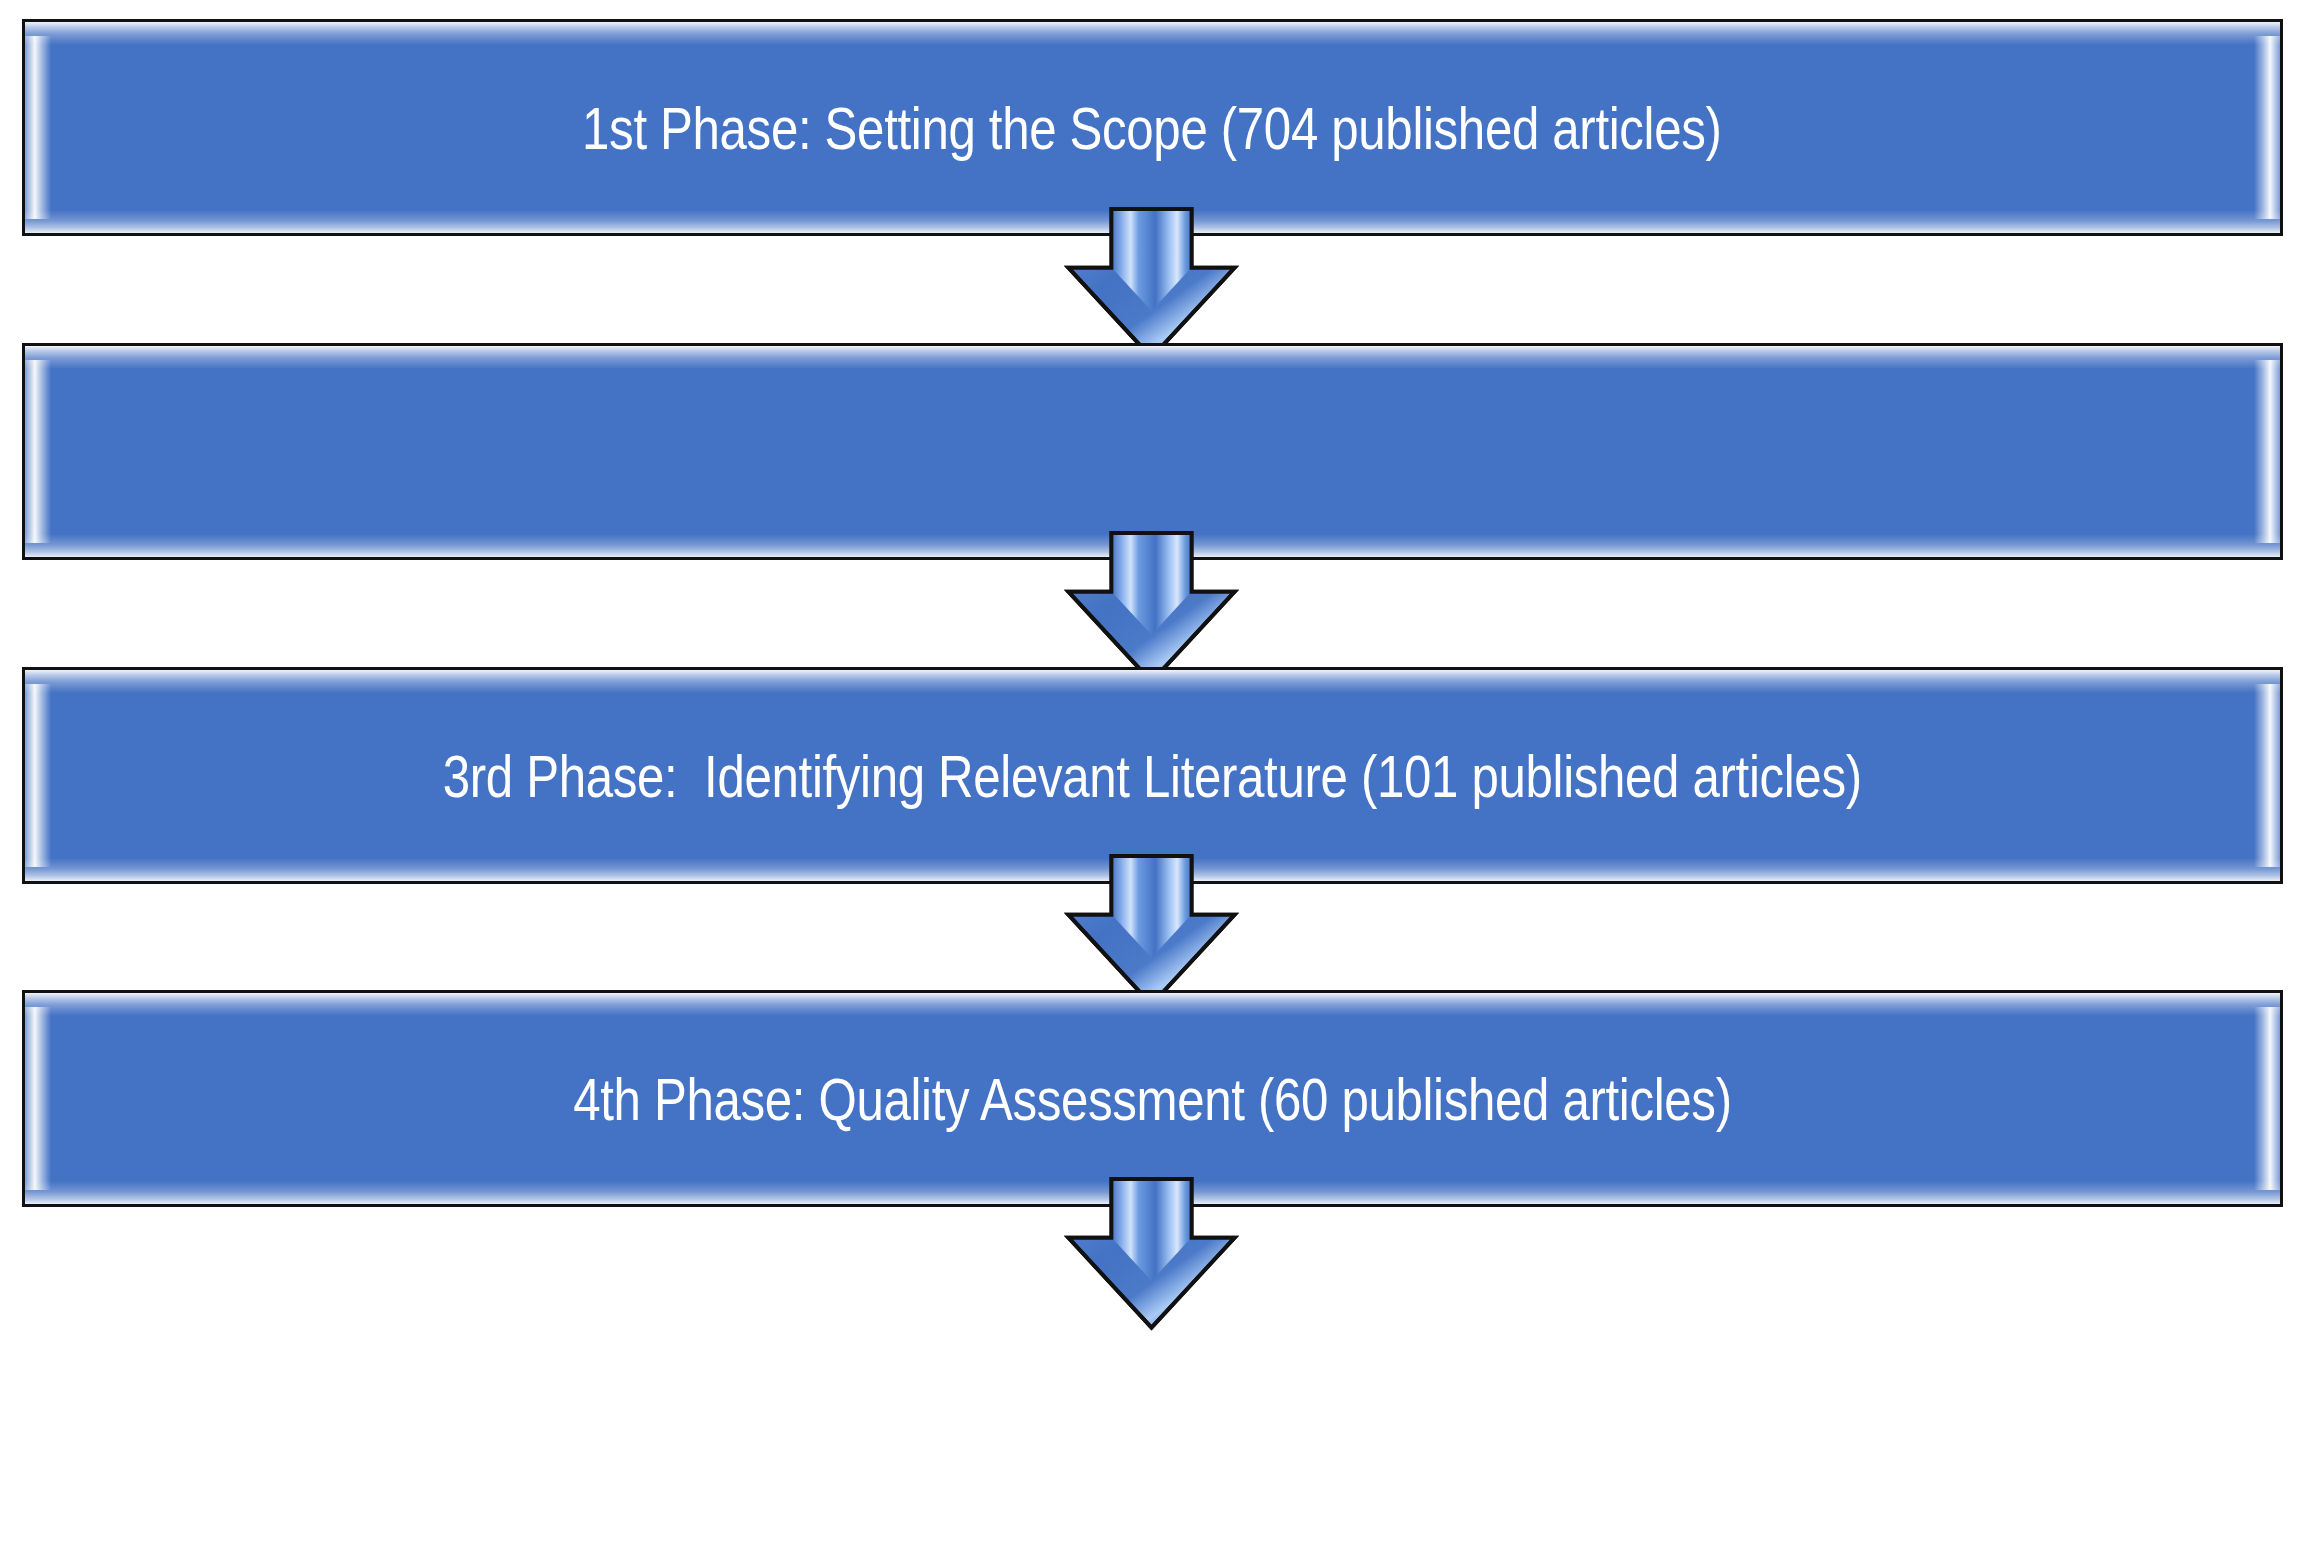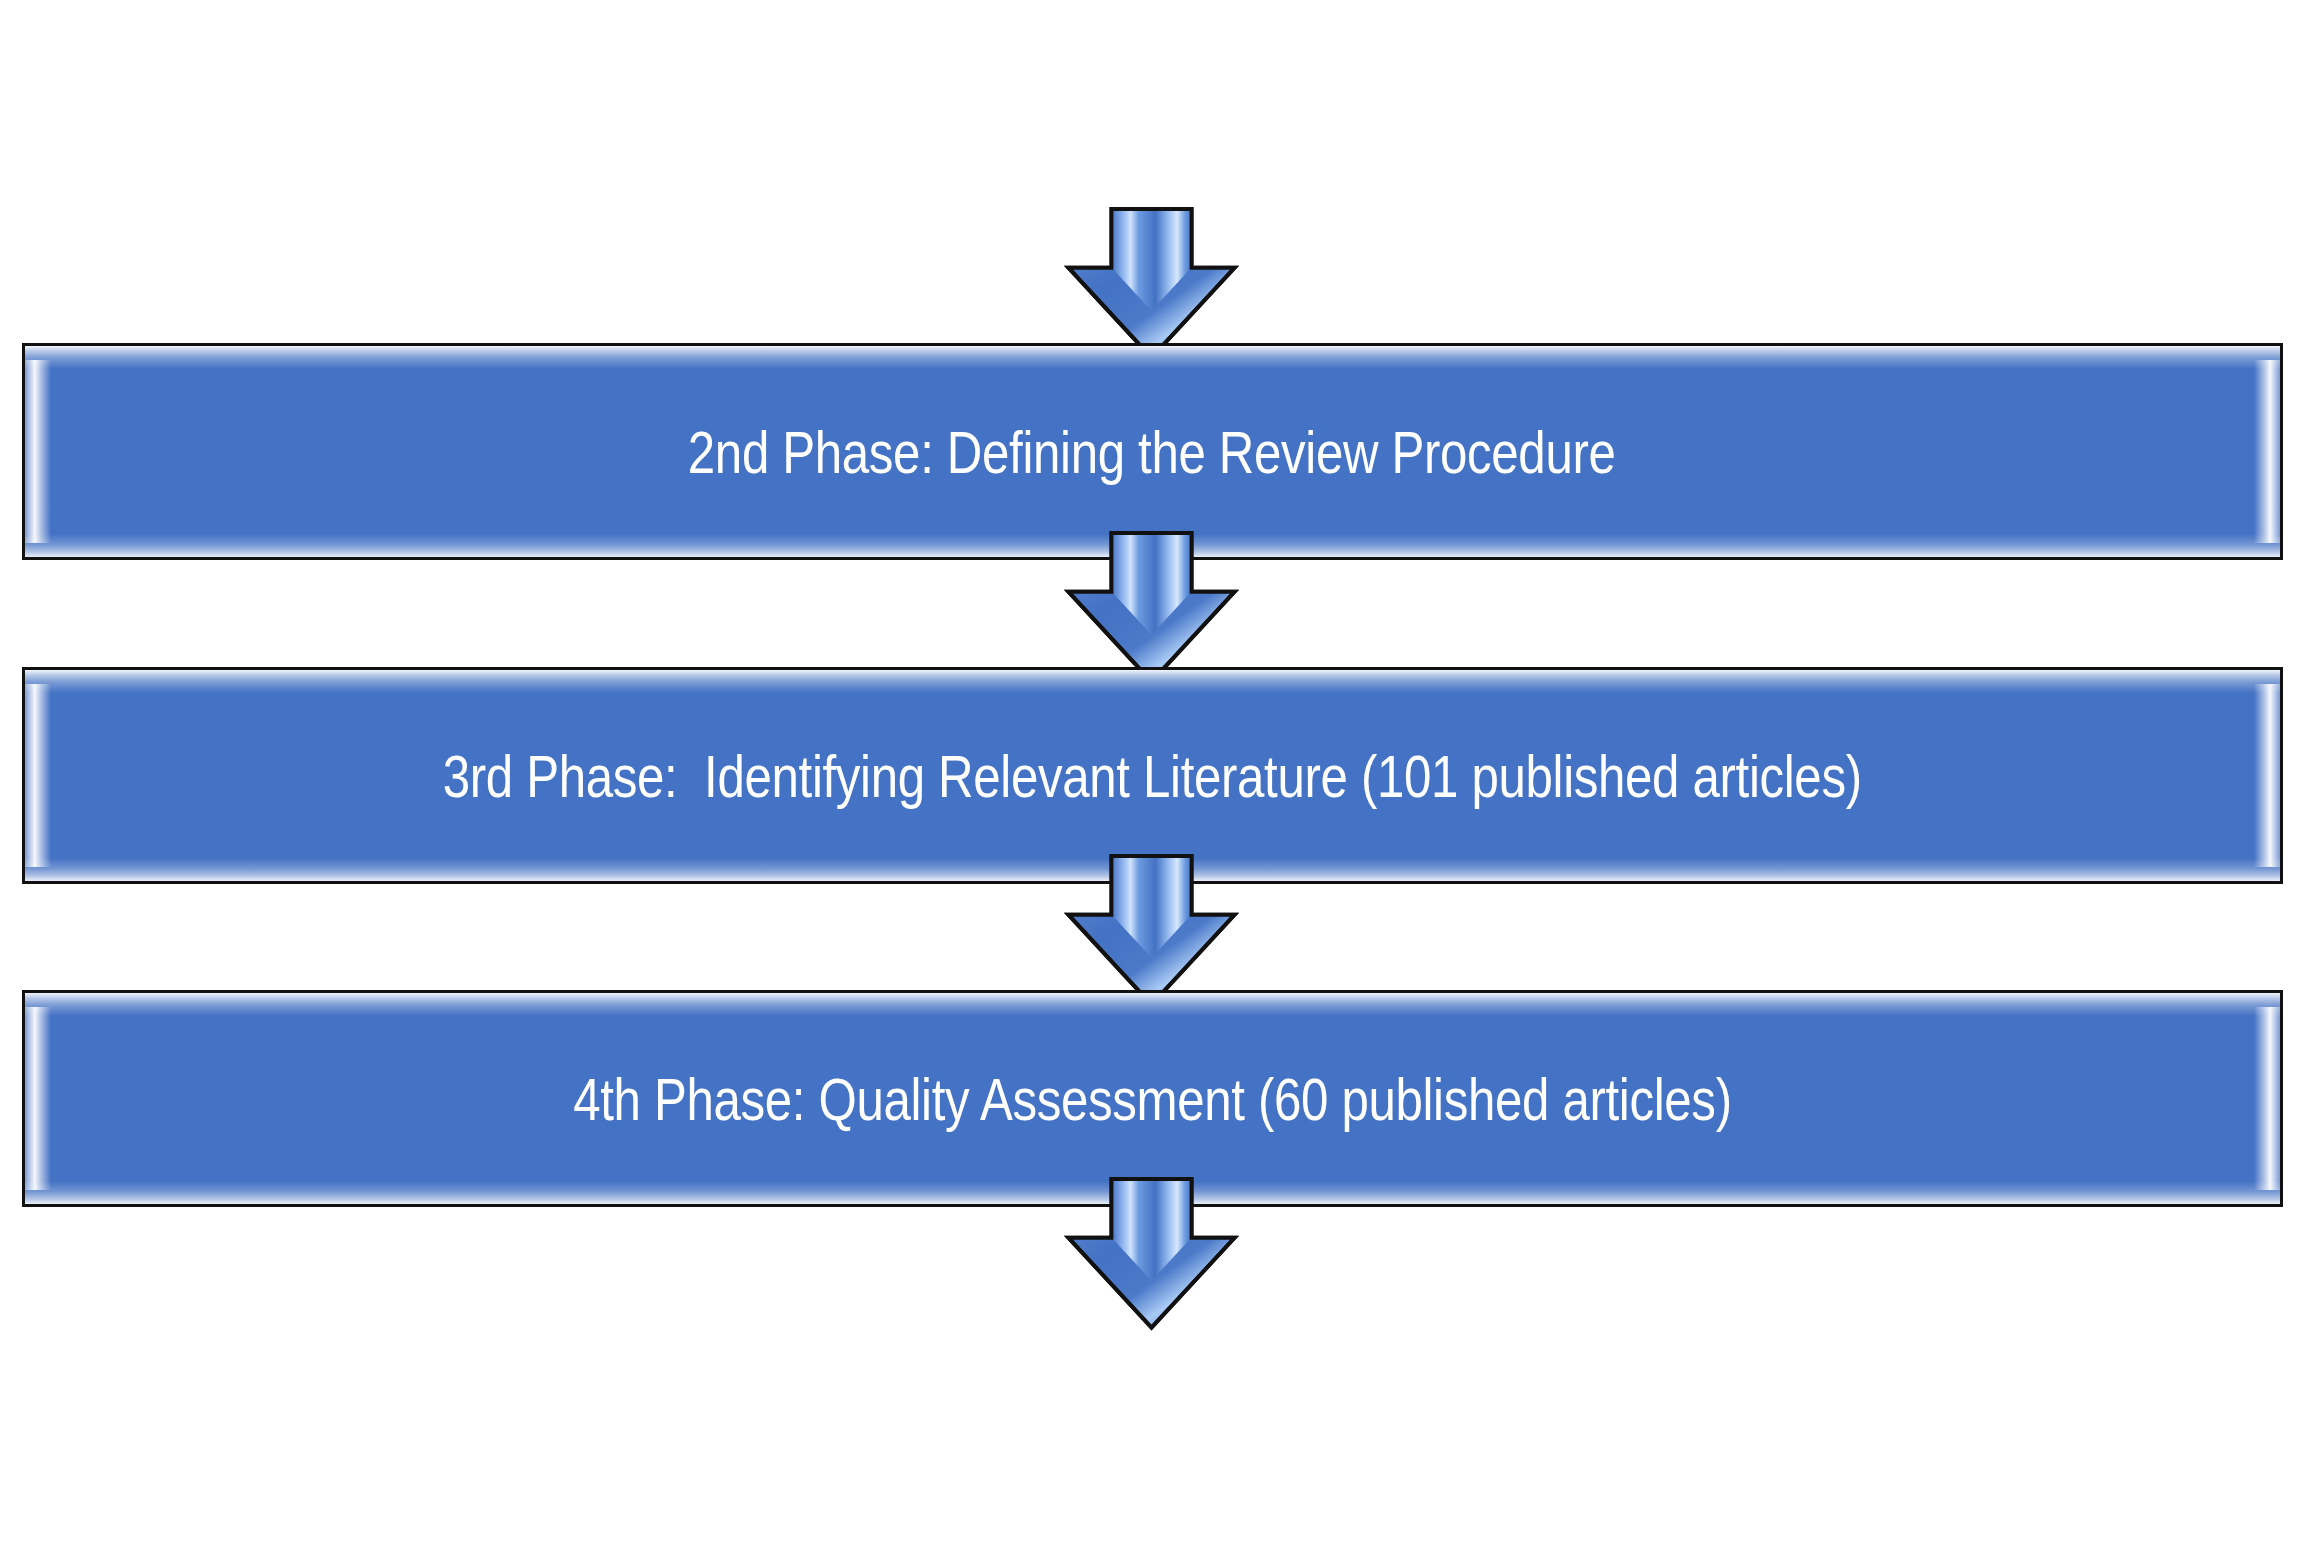--- a/index.html
+++ b/index.html
@@ -117,20 +117,27 @@
     width: 171px;
     height: 151px;
     overflow: visible;
   }
 </style>
 </head>
 <body>
 
 <div id="flow-canvas">
 
+  <div class="phase-box" style="top:19px;">
+    <div class="bevel-top"></div>
+    <div class="bevel-bottom"></div>
+    <div class="bevel-left"></div>
+    <div class="bevel-right"></div>
+    <div class="phase-label"><span>1st Phase: Setting the Scope (704 published articles)</span></div>
+  </div>
 
   <div class="arrow-connector" style="top:209px;">
     <svg viewBox="0 0 222 196" xmlns="http://www.w3.org/2000/svg">
       <defs>
         <linearGradient id="shaftGrad1" x1="0" y1="0" x2="1" y2="0">
           <stop offset="0%" stop-color="#4472C4"></stop>
           <stop offset="14%" stop-color="#8FB4EE"></stop>
           <stop offset="24%" stop-color="#CFE2FB"></stop>
           <stop offset="34%" stop-color="#6C9BE0"></stop>
           <stop offset="55%" stop-color="#4472C4"></stop>
@@ -152,21 +159,20 @@
       <path d="M 59,0 L 163,0 L 163,76 L 163,76 L 111,132 L 59,76 Z" fill="url(#shaftGrad1)" stroke="none"></path>
       <path d="M 59,0 L 163,0 L 163,76 L 219,76 L 111,193 L 3,76 L 59,76 Z" fill="none" stroke="#111111" stroke-width="5" stroke-linejoin="miter"></path>
     </svg>
   </div>
 
   <div class="phase-box" style="top:343px;">
     <div class="bevel-top"></div>
     <div class="bevel-bottom"></div>
     <div class="bevel-left"></div>
     <div class="bevel-right"></div>
-    <div class="phase-label"><span>2nd Phase: Defining the Review Procedure</span></div>
   </div>
 
   <div class="arrow-connector" style="top:533px;">
     <svg viewBox="0 0 222 196" xmlns="http://www.w3.org/2000/svg">
       <defs>
         <linearGradient id="shaftGrad2" x1="0" y1="0" x2="1" y2="0">
           <stop offset="0%" stop-color="#4472C4"></stop>
           <stop offset="14%" stop-color="#8FB4EE"></stop>
           <stop offset="24%" stop-color="#CFE2FB"></stop>
           <stop offset="34%" stop-color="#6C9BE0"></stop>

